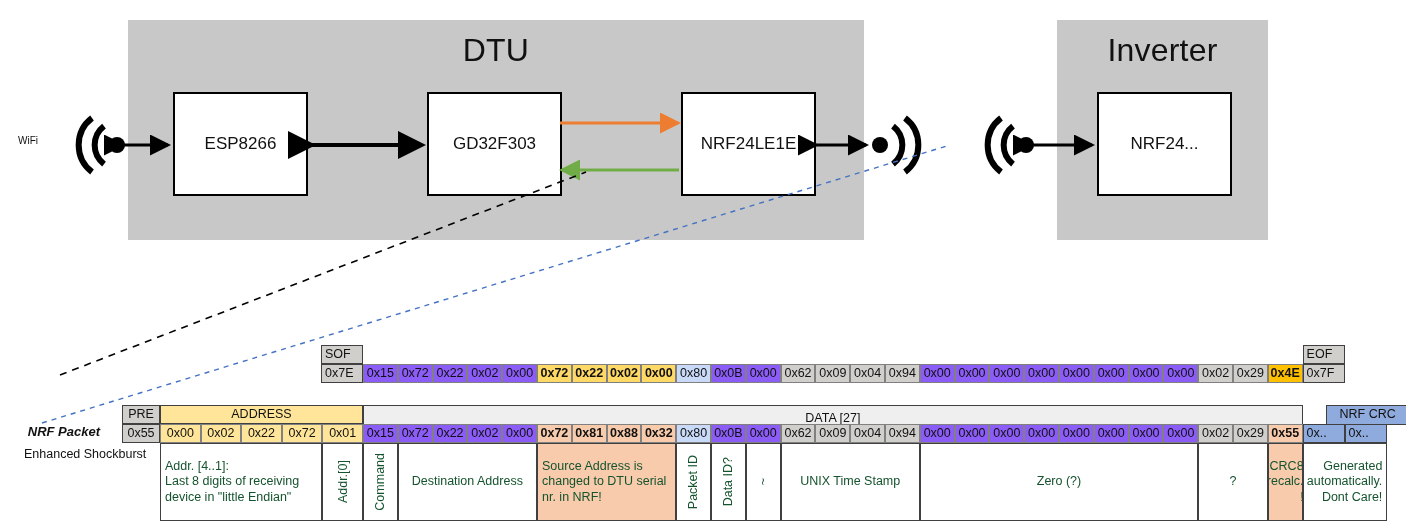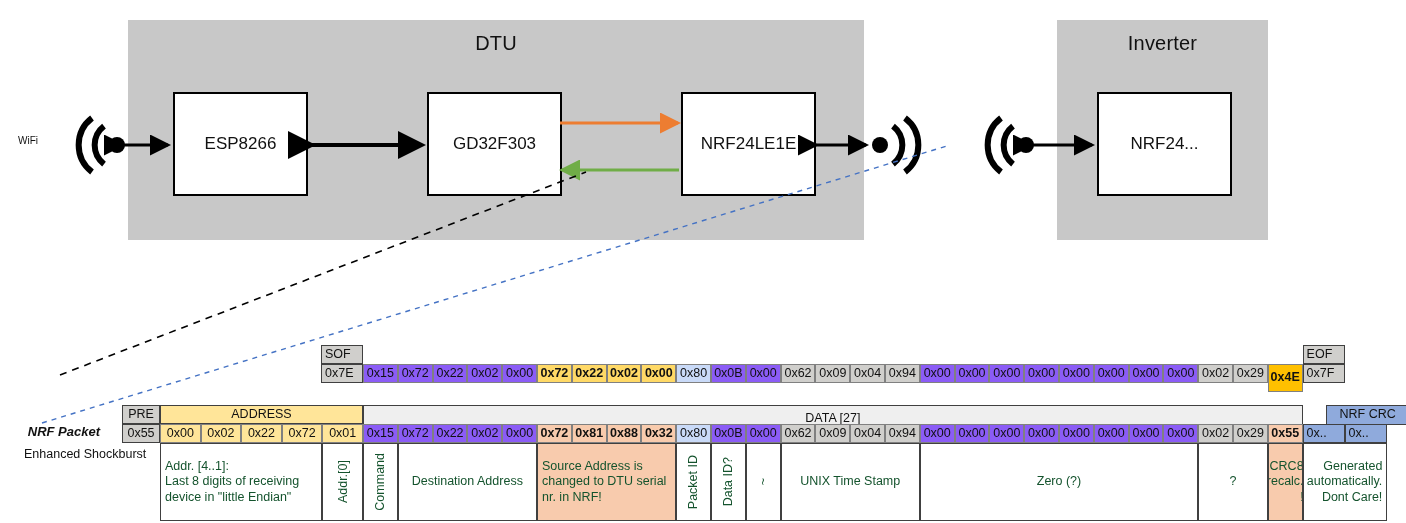--- a/index.html
+++ b/index.html
@@ -10,21 +10,21 @@
     color:#1a1a1a;
   }
   .stage{position:absolute;left:0;top:0;width:1406px;height:523px;}
 
   
   .enclosure{
     position:absolute;background:#c8c8c8;
   }
   .enclosure-title{
     position:absolute;left:0;right:0;top:12px;
-    text-align:center;font-size:20px;color:#111;
+    text-align:center;font-size:32px;color:#111;
     letter-spacing:.2px;
   }
   .chip{
     position:absolute;background:#ffffff;border:2.5px solid #000;
     display:flex;align-items:center;justify-content:center;
     font-size:17px;color:#111;
   }
   .wifi-label{
     position:absolute;font-size:10px;color:#111;
   }
@@ -173,21 +173,21 @@
       <div class="cell green" style="left: 919.8px; top: 364px; width: 34.8px; height: 19px;">0x00</div>
       <div class="cell green" style="left: 954.6px; top: 364px; width: 34.8px; height: 19px;">0x00</div>
       <div class="cell green" style="left: 989.4px; top: 364px; width: 34.8px; height: 19px;">0x00</div>
       <div class="cell green" style="left: 1024.2px; top: 364px; width: 34.8px; height: 19px;">0x00</div>
       <div class="cell green" style="left: 1059px; top: 364px; width: 34.8px; height: 19px;">0x00</div>
       <div class="cell green" style="left: 1093.8px; top: 364px; width: 34.8px; height: 19px;">0x00</div>
       <div class="cell green" style="left: 1128.6px; top: 364px; width: 34.8px; height: 19px;">0x00</div>
       <div class="cell green" style="left: 1163.4px; top: 364px; width: 34.8px; height: 19px;">0x00</div>
       <div class="cell grey" style="left: 1198.2px; top: 364px; width: 34.8px; height: 19px;">0x02</div>
       <div class="cell grey" style="left: 1233px; top: 364px; width: 34.8px; height: 19px;">0x29</div>
-      <div class="cell gold b" style="left: 1267.8px; top: 364px; width: 34.8px; height: 28px;">0x4E</div>
+      <div class="cell gold b" style="left: 1267.8px; top: 364px; width: 34.8px; height: 19px;">0x4E</div>
       <div class="cell hdr grey nb" style="left: 1302.6px; top: 345px; width: 42px; height: 19px;">EOF</div>
       <div class="cell hdr grey nb" style="left: 1302.6px; top: 364px; width: 42px; height: 19px;">0x7F</div>
       <div class="cell ctr grey nb" style="left: 122px; top: 405px; width: 38px; height: 19px;">PRE</div>
       <div class="cell ctr tan nb" style="left: 160px; top: 405px; width: 203px; height: 19px;">ADDRESS</div>
       <div class="cell hdr blue nb" style="left: 363px; top: 405px; width: 0px; height: 19px;">PCF</div>
       <div class="cell ctr lgrey nb" style="left: 363px; top: 405px; width: 939.6px; height: 28px;">DATA [27]</div>
       <div class="cell ctr nrfblue nb" style="left: 1302.6px; top: 405px; width: 84px; height: 20px; margin-left: 23px;">NRF CRC</div>
       <div class="cell ctr grey nb" style="left: 122px; top: 424px; width: 38px; height: 19px;">0x55</div>
       <div class="cell tan" style="left: 160px; top: 424px; width: 40.6px; height: 19px;">0x00</div>
       <div class="cell tan" style="left: 200.6px; top: 424px; width: 40.6px; height: 19px;">0x02</div>

